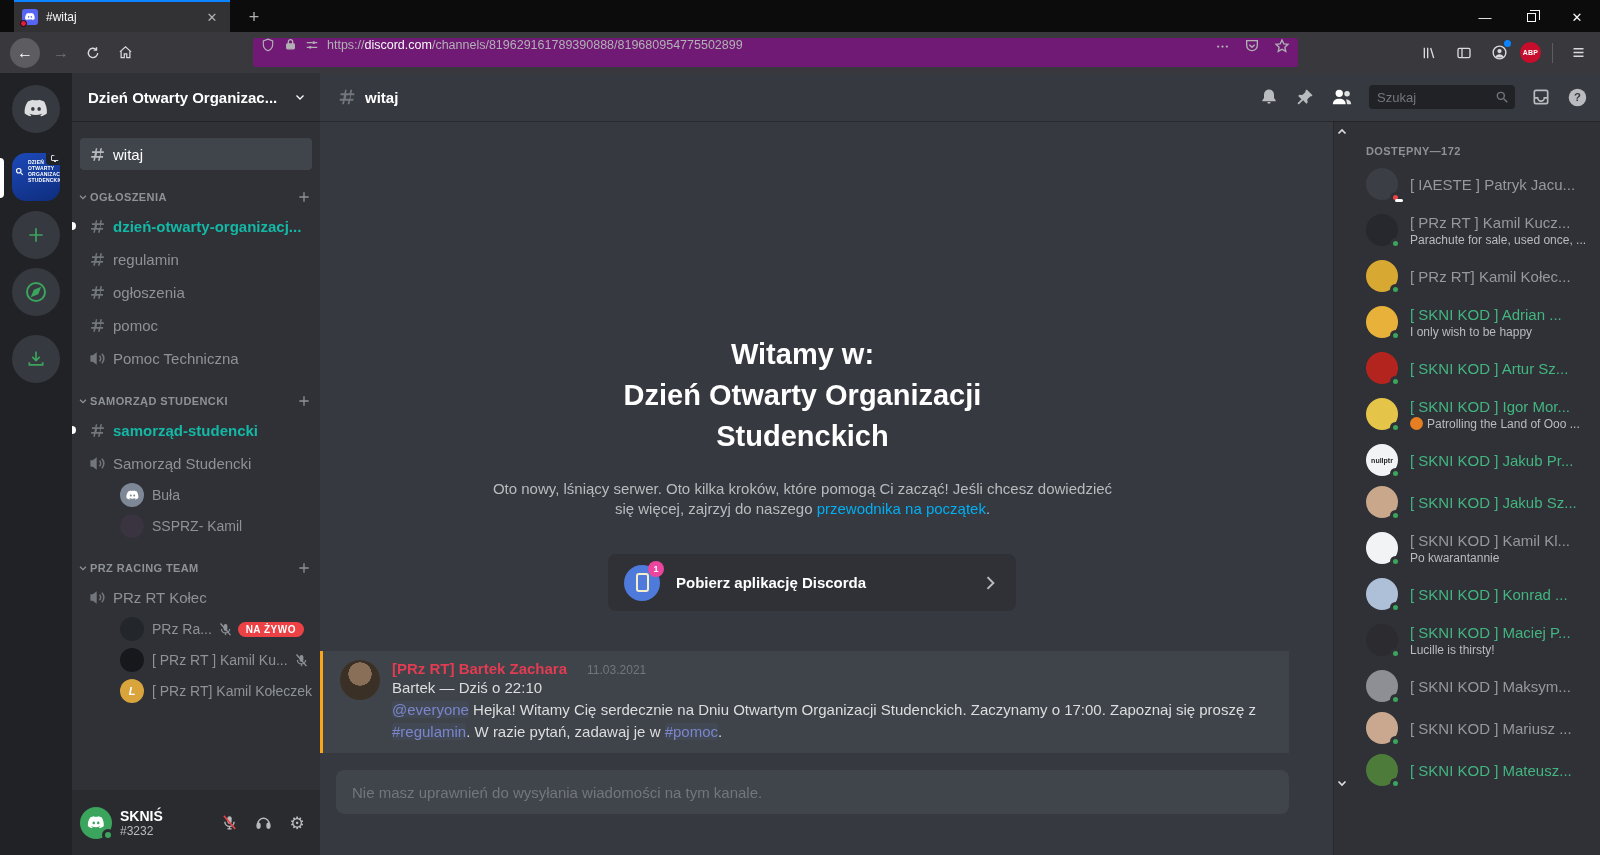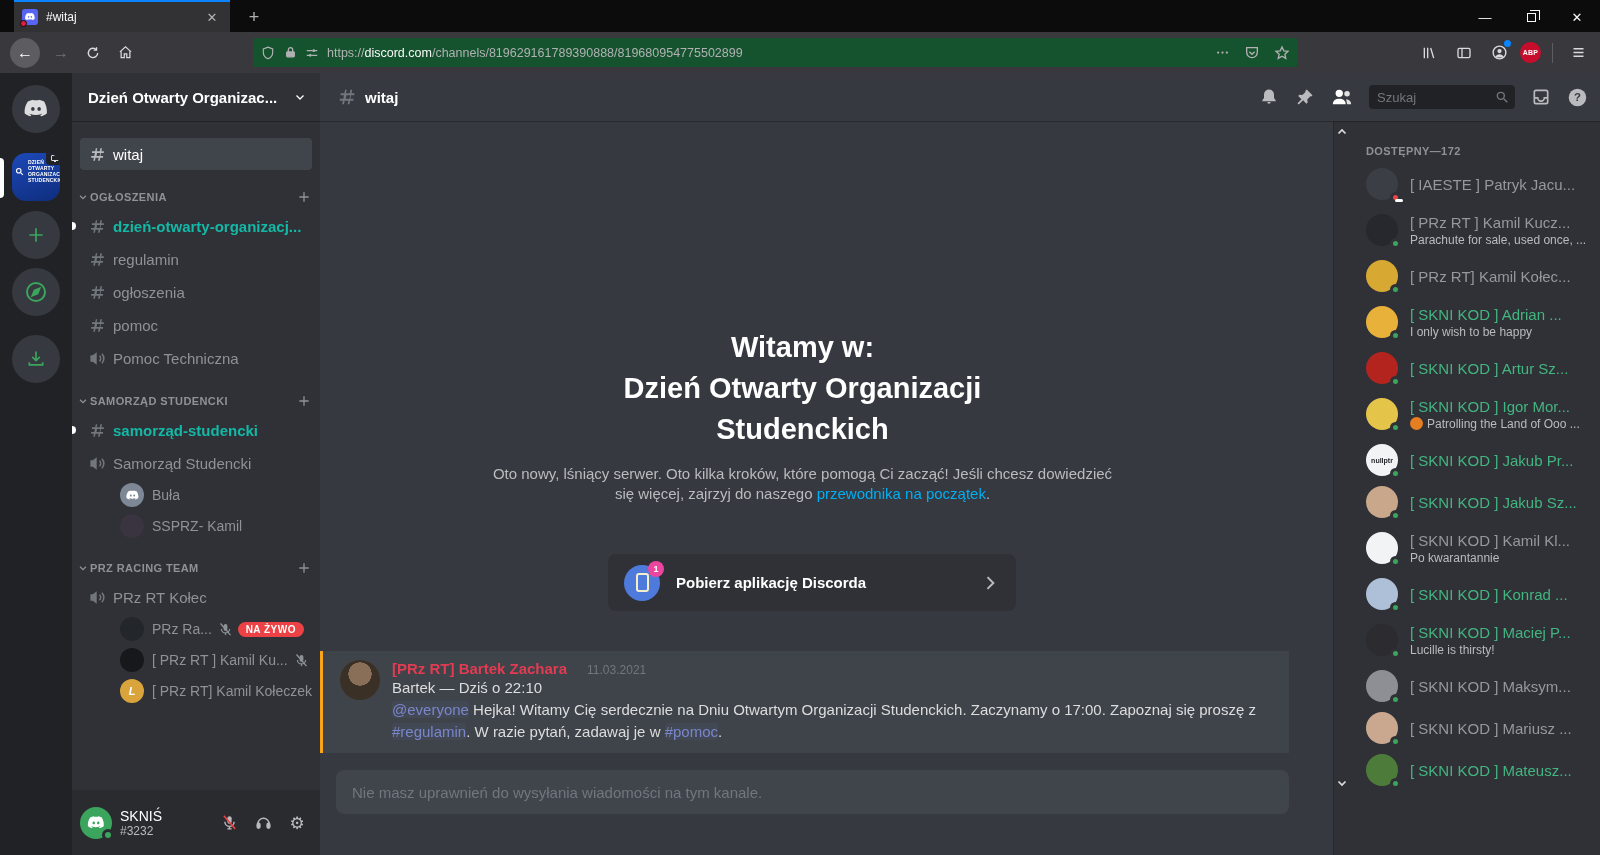--- a/index.html
+++ b/index.html
@@ -26,22 +26,22 @@
   .winbtn { width:46px; height:34px; display:flex; align-items:center; justify-content:center; color:#f9f9fa; font-size:13px; }
   .restore-glyph { width:9px; height:9px; border:1px solid #f9f9fa; position:relative; }
   .restore-glyph::before { content:""; position:absolute; left:2px; top:-4px; width:9px; height:9px;
     border:1px solid #f9f9fa; border-left:none; border-bottom:none; }
 
   .navbar { height:41px; background:#38383d; position:relative; flex:none; display:flex; align-items:center; }
   .navbtn { color:#dadade; font-size:16px; width:30px; height:30px; display:flex; align-items:center;
     justify-content:center; border-radius:3px; flex:none; }
   .backbtn { background:#5c5c61; border-radius:50%; margin-left:10px; color:#fff; }
   .fwdbtn { color:#6f6f74; }
-  .urlbar { position:absolute; left:253px; top:6px; width:1045px; height:29px; background:#14532d;
-    border-radius:3px; display:flex; align-items:center; padding:0 8px; }
+  .urlbar { position:absolute; left:253px; top:6px; width:1045px; height:29px; background:#701a75;
+    border-radius:3px; display:flex; align-items:flex-start; padding:0 8px; }
   .urlbar svg { flex:none; }
   .urltext { font-size:12.5px; color:#b1b1b3; margin-left:8px; white-space:nowrap; overflow:hidden; flex:1; }
   .urltext b { color:#f9f9fa; font-weight:normal; }
   .urlright { display:flex; align-items:center; gap:14px; margin-left:8px; }
   .navright { position:absolute; right:8px; display:flex; align-items:center; gap:7px; }
   .navright .navbtn { width:28px; }
   .acct { position:relative; }
   .acct .bluedot { position:absolute; right:2px; top:2px; width:7px; height:7px; border-radius:50%; background:#0a84ff; }
   .abp { width:21px; height:21px; border-radius:50%; background:#c70d2c; color:#fff; font-size:7px;
     font-weight:bold; display:flex; align-items:center; justify-content:center; letter-spacing:.2px; }
@@ -89,44 +89,44 @@
   .live { margin-left:auto; margin-right:8px; background:#ed4245; color:#fff; font-size:10px; font-weight:bold;
     padding:2px 8px; border-radius:16px; letter-spacing:.5px; flex:none; }
 
   .user-panel { height:65px; flex:none; background:#292b2f; display:flex; align-items:center; padding:0 8px; }
   .up-avatar { width:32px; height:32px; border-radius:50%; background:#3ba55d; position:relative; flex:none;
     display:flex; align-items:center; justify-content:center; color:#fff; }
   .up-avatar svg { width:20px; height:20px; }
   .up-avatar .status { position:absolute; right:-2px; bottom:-2px; width:12px; height:12px; border-radius:50%;
     background:#3ba55d; border:3px solid #292b2f; }
   .up-names { margin-left:8px; min-width:0; flex:1; }
-  .up-name { color:#fff; font-size:14px; font-weight:normal; line-height:16px; }
+  .up-name { color:#fff; font-size:14px; font-weight:bold; line-height:16px; }
   .up-tag { color:#b9bbbe; font-size:12px; line-height:14px; }
   .up-icons { display:flex; align-items:center; gap:4px; }
   .up-icon { width:30px; height:30px; display:flex; align-items:center; justify-content:center; color:#b9bbbe; border-radius:4px; }
   .gear-glyph { font-size:17px; font-family:"DejaVu Sans", sans-serif; }
 
   .content { flex:1; display:flex; flex-direction:column; min-width:0; }
   .chat-header { height:48px; flex:none; display:flex; align-items:center; padding:0 12px 0 16px;
     box-shadow:0 1px 0 rgba(0,0,0,.25); position:relative; z-index:2; background:#36393f; }
   .ch-hash { color:#72767d; margin-right:7px; display:flex; }
   .ch-title { color:#fff; font-weight:bold; font-size:15px; }
   .ch-icons { margin-left:auto; display:flex; align-items:center; gap:16px; }
   .ch-icon { color:#b9bbbe; display:flex; }
   .ch-icon.white { color:#fff; }
   .searchbox { width:146px; height:24px; background:#202225; border-radius:4px; display:flex; align-items:center;
     padding:0 6px 0 8px; color:#72767d; font-size:13px; }
   .searchbox .sq { flex:1; }
   .content-body { flex:1; display:flex; min-height:0; }
 
   .chat { flex:1; position:relative; background:#36393f; min-width:0; }
-  .welcome { position:absolute; top:206px; left:0; right:48px; text-align:center; }
+  .welcome { position:absolute; top:213px; left:0; right:48px; text-align:center; }
   .w-title { color:#fff; font-weight:bold; font-size:29px; line-height:41px; }
   .w-title .l2 { max-width:430px; margin:0 auto; }
-  .w-sub { margin:14px auto 0; width:640px; color:#b9bbbe; font-size:15px; line-height:20px; }
+  .w-sub { margin:22px auto 0; width:640px; color:#b9bbbe; font-size:15px; line-height:20px; }
   .w-link { color:#00aff4; }
   .dl-card { position:absolute; top:433px; left:288px; width:408px; height:57px; background:#2f3136;
     border-radius:8px; display:flex; align-items:center; padding:0 16px; }
   .dl-ic { width:36px; height:36px; border-radius:50%; background:#4e7bdb; position:relative; flex:none;
     display:flex; align-items:center; justify-content:center; }
   .dl-ic .phone { width:13px; height:19px; border:2px solid #f6eecb; border-radius:3px; background:#4e7bdb; }
   .dl-ic .nbadge { position:absolute; right:-4px; top:-4px; width:16px; height:16px; border-radius:50%;
     background:#eb459e; color:#fff; font-size:9px; font-weight:bold; display:flex; align-items:center; justify-content:center; }
   .dl-label { color:#fff; font-size:15px; font-weight:bold; margin-left:16px; }
   .dl-chev { margin-left:auto; color:#b9bbbe; display:flex; }

